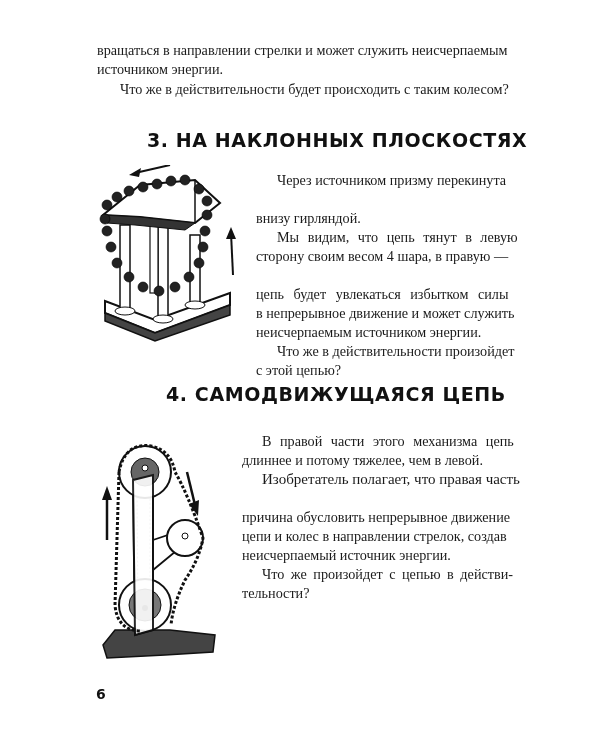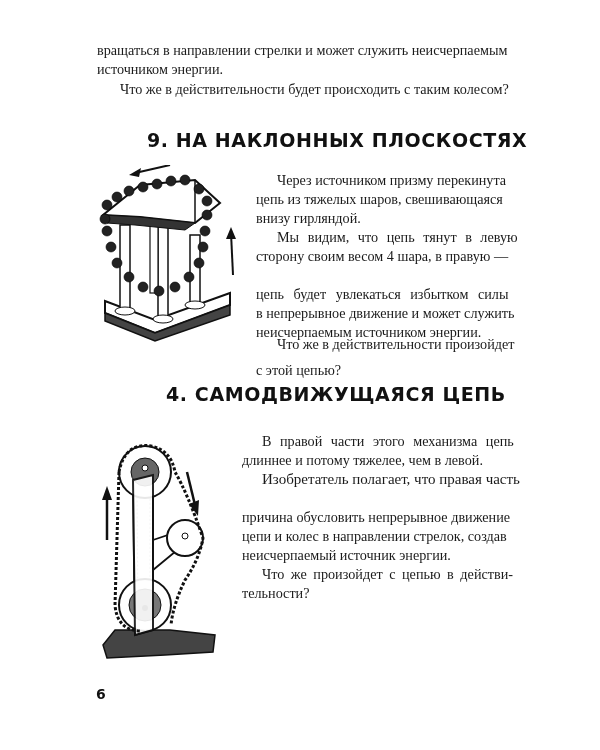--- a/index.html
+++ b/index.html
@@ -12,21 +12,21 @@
 </style>
 </head>
 <body>
 
 <div class="page">
 
   <div class="tl" style="left:97px; top:42px; font-size:14.2px;">вращаться в направлении стрелки и может служить неисчерпаемым</div>
   <div class="tl" style="left:97px; top:61px; font-size:14.2px;">источником энергии.</div>
   <div class="tl" style="left:120px; top:81px; font-size:14.2px;">Что же в действительности будет происходить с таким колесом?</div>
 
-  <div class="heading" style="left:147px; top:129px;">9. НА НАКЛОННЫХ ПЛОСКОСТЯХ</div>
+  <div class="heading" style="left:147px; top:129px;">3. НА НАКЛОННЫХ ПЛОСКОСТЯХ</div>
 
   <svg class="figure" style="left:95px; top:165px;" width="150" height="180" viewBox="0 0 150 180">
 
     <path d="M10 148 L60 168 L135 140 L135 128 L60 155 L10 136 Z" fill="#fff" stroke="#111" stroke-width="2"></path>
     <path d="M10 148 L60 168 L135 140 L135 150 L60 176 L10 156 Z" fill="#444" stroke="#111" stroke-width="1.5"></path>
 
     <rect x="25" y="60" width="10" height="85" fill="#fff" stroke="#111" stroke-width="1.5"></rect>
     <rect x="63" y="62" width="10" height="90" fill="#fff" stroke="#111" stroke-width="1.5"></rect>
     <rect x="95" y="70" width="10" height="68" fill="#fff" stroke="#111" stroke-width="1.5"></rect>
     <rect x="55" y="58" width="8" height="70" fill="#fff" stroke="#111" stroke-width="1.2"></rect>
@@ -63,28 +63,27 @@
       <circle cx="10" cy="54" r="5"></circle>
     </g>
 
     <path d="M40 8 L75 0" stroke="#111" stroke-width="2"></path>
     <path d="M34 10 L46 3 L44 12 Z" fill="#111"></path>
     <path d="M138 110 L136 68" stroke="#111" stroke-width="2"></path>
     <path d="M131 74 L136 62 L141 74 Z" fill="#111"></path>
   </svg>
 
   <div class="tl" style="left:277px; top:172px; font-size:14.2px;">Через источником призму перекинута</div>
-  <div class="tl" style="left:256px; top:191px; font-size:14.2px;">цепь из тяжелых шаров, свешивающаяся</div>
   <div class="tl" style="left:256px; top:210px; font-size:14.2px;">внизу гирляндой.</div>
   <div class="tl" style="left:277px; top:229px; font-size:14.2px; word-spacing:5px;">Мы видим, что цепь тянут в левую</div>
   <div class="tl" style="left:256px; top:248px; font-size:14.2px;">сторону своим весом 4 шара, в правую —</div>
   <div class="tl" style="left:256px; top:286px; font-size:14.2px; word-spacing:6px;">цепь будет увлекаться избытком силы</div>
   <div class="tl" style="left:256px; top:305px; font-size:14.2px;">в непрерывное движение и может служить</div>
   <div class="tl" style="left:256px; top:324px; font-size:14.2px;">неисчерпаемым источником энергии.</div>
-  <div class="tl" style="left:277px; top:336px; font-size:14.2px;text-align:center;">Что же в действительности произойдет</div>
+  <div class="tl" style="left:277px; top:343px; font-size:14.2px;text-align:center;">Что же в действительности произойдет</div>
   <div class="tl" style="left:256px; top:362px; font-size:14.2px;">с этой цепью?</div>
 
   <div class="heading" style="left:166px; top:383px;">4. САМОДВИЖУЩАЯСЯ ЦЕПЬ</div>
 
   <svg class="figure" style="left:95px; top:430px;" width="145" height="235" viewBox="0 0 145 235">
 
     <path d="M8 215 L20 200 L75 200 L120 205 L118 222 L70 225 L12 228 Z" fill="#444" stroke="#111" stroke-width="1.5"></path>
 
     <path d="M38 50 L58 45 L58 200 L40 205 Z" fill="#fff" stroke="#111" stroke-width="2"></path>
     <path d="M42 60 L55 58 L55 195 L43 198 Z" fill="none" stroke="#555" stroke-width="0.6" stroke-dasharray="2 2"></path>

